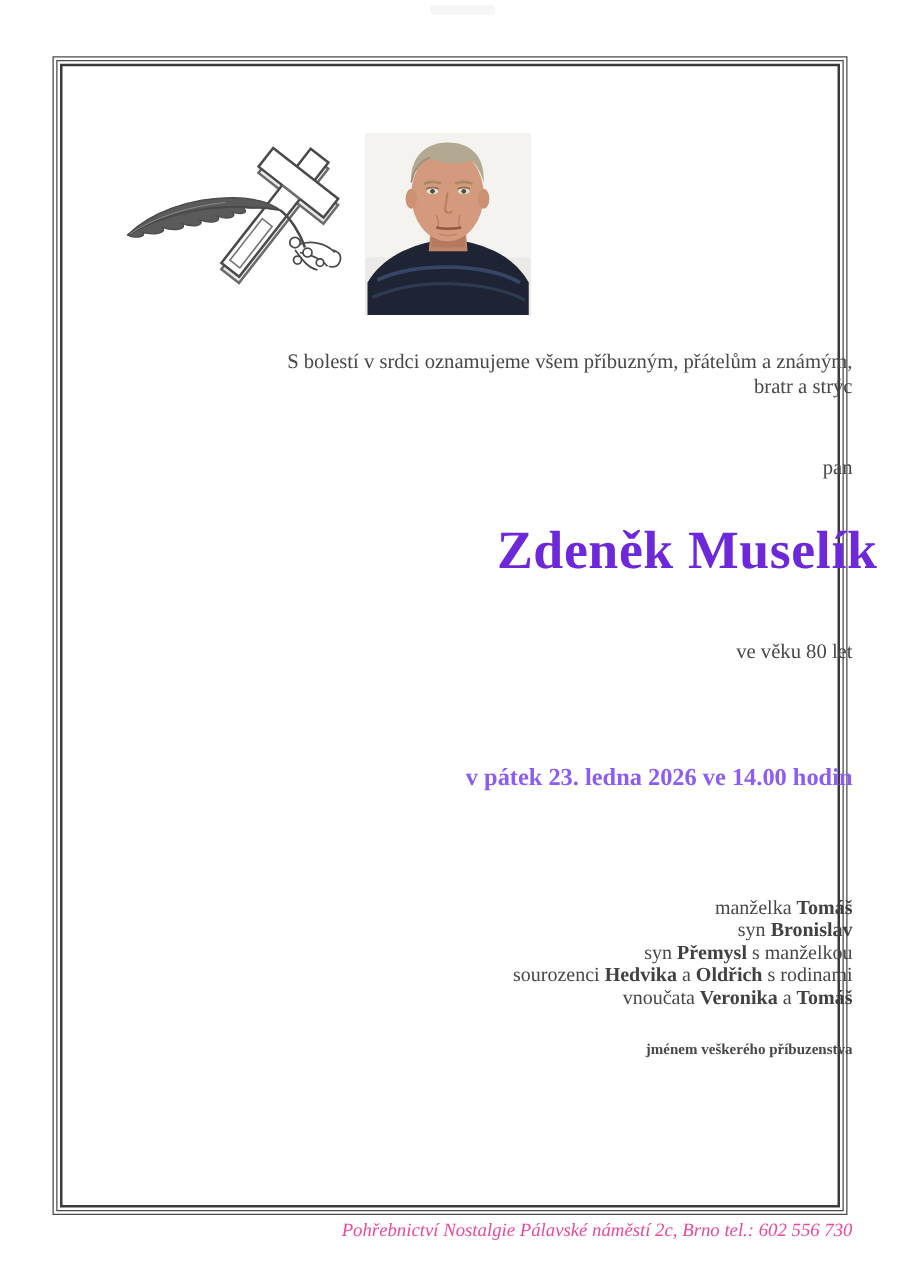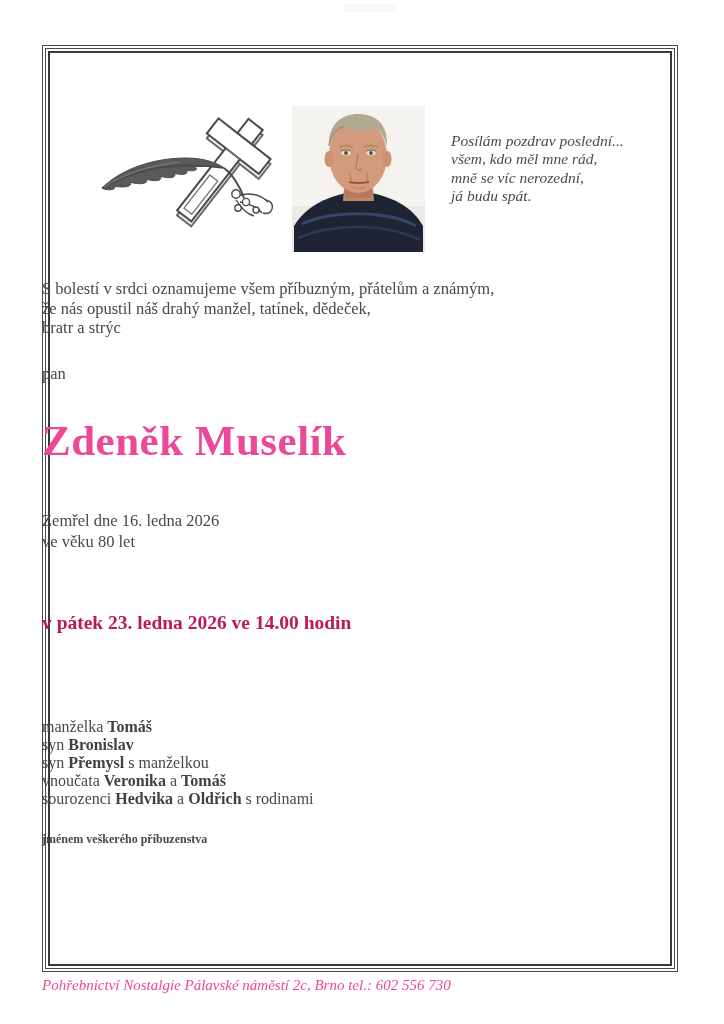--- a/index.html
+++ b/index.html
@@ -13,27 +13,27 @@
   .frame-mid{width:100%;height:100%;border:1px solid #4a4a4a;box-sizing:border-box;padding:2px;}
   .frame-inner{width:100%;height:100%;border:2px solid #3a3a3a;box-sizing:border-box;}
   .scan-artifact{position:absolute;left:344px;top:4px;width:52px;height:8px;background:#f6f6f6;border-radius:3px;}
 
   .graphic{position:absolute;left:90px;top:112px;width:196px;height:116px;}
   .photo{position:absolute;left:292px;top:106px;width:133px;height:146px;overflow:hidden;}
 
   .poem{position:absolute;left:451px;top:132px;width:186px;
     font-style:italic;font-size:15.5px;line-height:18.4px;text-align:left;color:#4b4b4b;}
 
-  .centered{position:absolute;left:42px;width:640px;text-align:left;}
+  .centered{position:absolute;left:42px;width:640px;text-align:right;}
   .announcement{top:279px;font-size:16.5px;line-height:19.6px;}
   .honorific{top:364px;font-size:16.5px;}
-  .name{top:416px;font-size:43px;font-weight:bold;color:#ec4899;letter-spacing:0.5px;margin:0;}
+  .name{top:416px;font-size:43px;font-weight:bold;color:#6d28d9;letter-spacing:0.5px;margin:0;padding-left:20px;}
   .death{top:511px;font-size:16.5px;line-height:20.6px;}
   .funeral{top:611px;font-size:16.5px;line-height:20px;}
-  .funeral .bold-line{font-size:19.5px;font-weight:bold;line-height:24px;color:#be185d;}
+  .funeral .bold-line{font-size:19.5px;font-weight:bold;line-height:24px;color:#8b5cf6;}
   .family{top:718px;font-size:16px;line-height:17.9px;}
   .family b{color:#414141;}
   .closing{top:832px;font-size:12px;font-weight:bold;}
   .footer{top:977px;font-size:15px;font-style:italic;color:#ec4899;}
 </style>
 </head>
 <body>
 
 <div class="page">
 
@@ -111,51 +111,43 @@
       <path d="M49,45 Q54,43 59,45 M74,45 Q79,43 84,45" stroke="#8f6a50" stroke-width="1.1" fill="none"></path>
 
       <path d="M66,48 L64,62 Q66,66 70,63" stroke="#b87f61" stroke-width="1.6" fill="none"></path>
 
       <path d="M57,66 Q60,72 58,76 M76,66 Q74,72 76,76" stroke="#bb8264" stroke-width="1.2" fill="none"></path>
       <path d="M57,76 Q66,78 77,76" stroke="#95573f" stroke-width="2" fill="none"></path>
       <path d="M59,81 Q66,84 74,81" stroke="#bb8264" stroke-width="1" fill="none"></path>
     </svg>
   </div>
 
-  <div class="poem">
-    <div>Posílám pozdrav poslední...</div>
-    <div>všem, kdo měl mne rád,</div>
-    <div>mně se víc nerozední,</div>
-    <div>já budu spát.</div>
-  </div>
 
   <div class="centered announcement">
     <div>S bolestí v srdci oznamujeme všem příbuzným, přátelům a známým,</div>
-    <div>že nás opustil náš drahý manžel, tatínek, dědeček,</div>
     <div>bratr a strýc</div>
   </div>
 
   <div class="centered honorific">pan</div>
 
   <h1 class="centered name">Zdeněk Muselík</h1>
 
   <div class="centered death">
-    <div>Zemřel dne 16. ledna 2026</div>
     <div>ve věku 80 let</div>
   </div>
 
   <div class="centered funeral">
     <div class="bold-line">v pátek 23. ledna 2026 ve 14.00 hodin</div>
   </div>
 
   <div class="centered family">
       <div><span>manželka </span><b>Tomáš</b></div>
       <div><span>syn </span><b>Bronislav</b></div>
       <div><span>syn </span><b>Přemysl</b><span> s manželkou</span></div>
+      <div><span>sourozenci </span><b>Hedvika</b><span> a </span><b>Oldřich</b><span> s rodinami</span></div>
       <div><span>vnoučata </span><b>Veronika</b><span> a </span><b>Tomáš</b></div>
-      <div><span>sourozenci </span><b>Hedvika</b><span> a </span><b>Oldřich</b><span> s rodinami</span></div>
     </div>
 
   <div class="centered closing">jménem veškerého příbuzenstva</div>
 
   <div class="centered footer">Pohřebnictví Nostalgie Pálavské náměstí 2c, Brno tel.: 602 556 730</div>
 
 </div>
 
 </body></html>

